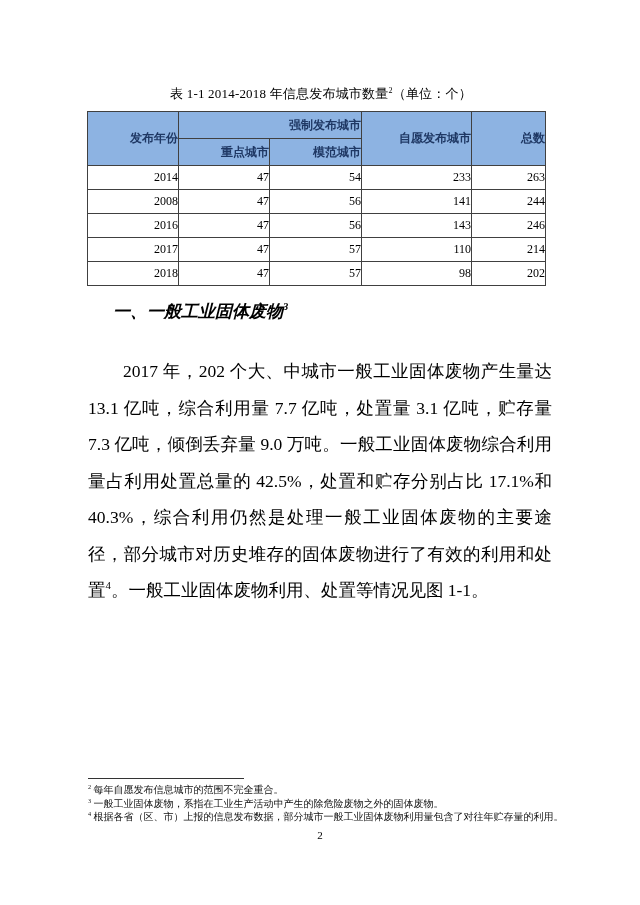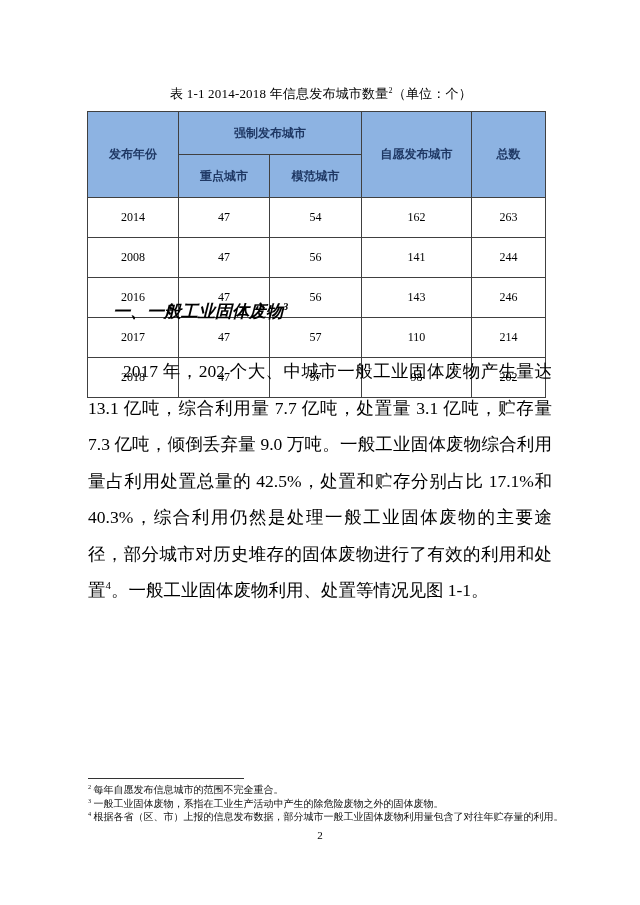--- a/index.html
+++ b/index.html
@@ -20,22 +20,22 @@
     text-align: center; font-size: 13px; letter-spacing: 0.2px;
   }
 
   .doc-table {
     position: absolute; top: 111px; left: 87px;
     width: 458px;
     border-collapse: collapse; table-layout: fixed;
   }
   .doc-table th, .doc-table td {
     border: 1px solid var(--table-border, #404040);
-    text-align: center; vertical-align: middle;
-    padding: 8px; overflow: hidden;
+    text-align: right; vertical-align: middle;
+    padding: 0; overflow: hidden;
   }
   .doc-table th {
     background: var(--table-header-bg, #8db3e2);
     color: var(--table-header-text, #1f3864);
     font-size: 12px; font-weight: bold;
     height: 26px;
   }
   .doc-table td { font-size: 12px; height: 23px; background: #ffffff; margin-top: 41px; }
 
   .section-heading {
@@ -92,21 +92,21 @@
       <tr style="height:27px;">
         <th>重点城市</th>
         <th>模范城市</th>
       </tr>
     </thead>
     <tbody>
         <tr>
           <td>2014</td>
           <td>47</td>
           <td>54</td>
-          <td>162</td>
+          <td>233</td>
           <td>263</td>
         </tr>
         <tr>
           <td>2008</td>
           <td>47</td>
           <td>56</td>
           <td>141</td>
           <td>244</td>
         </tr>
         <tr>

